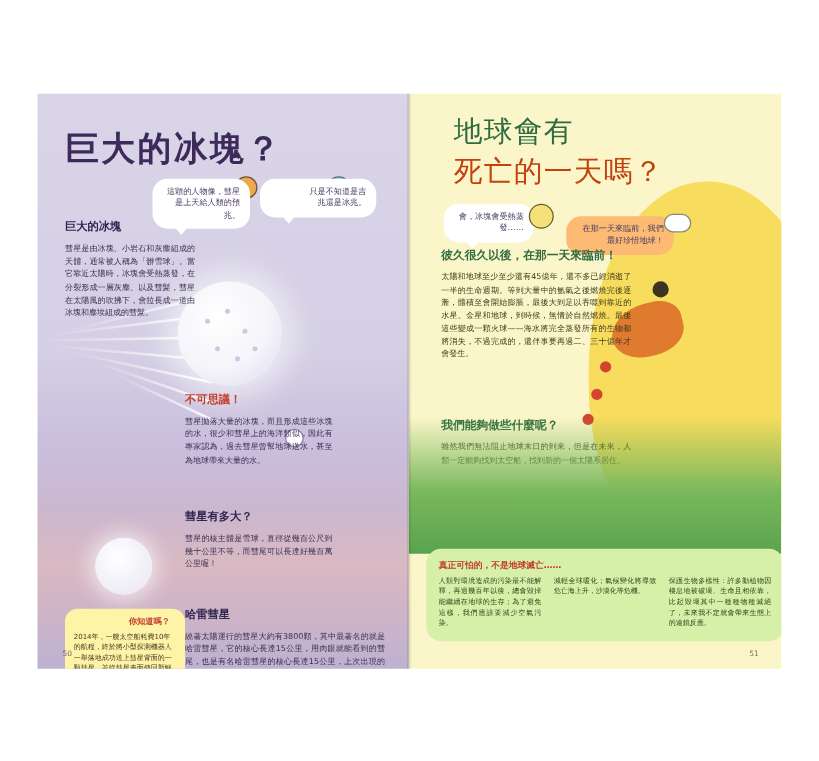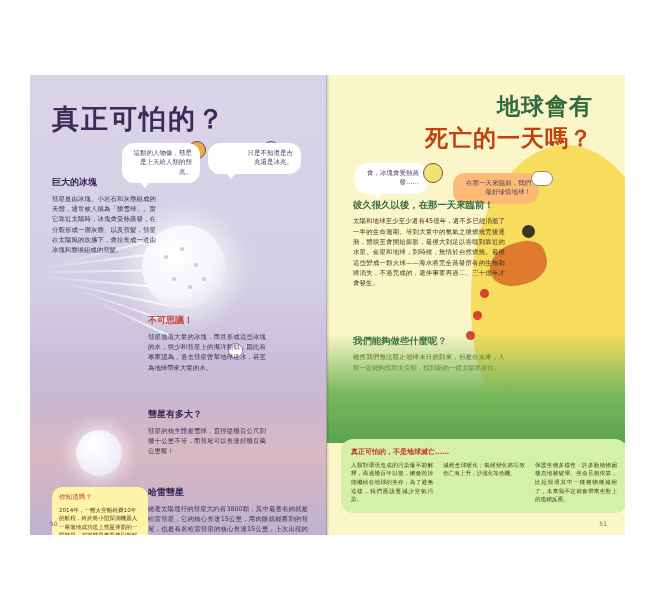--- a/index.html
+++ b/index.html
@@ -153,41 +153,42 @@
     background: #fdf4a7;
     border-radius: 10px;
     padding: 6px 7px;
     font-size: 5.6px;
     line-height: 1.5;
     color: #45381f;
   }
   .didyouknow .dk-title {
     display: block;
     color: #c4402f;
-    font-weight: normal;
+    font-weight: bold;
     font-size: 6.6px;
     margin-bottom: 3px;
+    margin-left: 44px;
   }
   .pagenum {
     position: absolute;
     bottom: 8px;
     font-size: 6px;
     color: #6a5f80;
   }
   .pagenum.left { left: 20px; }
   .pagenum.right { right: 18px; color: #7a7449; }
   
   .title-right {
     position: absolute;
     left: 36px;
     top: 16px;
     width: 230px;
-    text-align: right;
+    text-align: left;
     font-size: 23px;
-    font-weight: bold;
+    font-weight: normal;
     line-height: 1.38;
     letter-spacing: 1px;
   }
   .title-right .l1 { color: #2f6b3f; display: block; }
   .title-right .l2 { color: #c2410c; display: block; }
   .bubble.rb1 { left: 28px; top: 88px; width: 56px; background:#ffffff; }
   .bubble.rb2 { left: 126px; top: 82px; width: 70px; background:#fdba74;margin-top:16px; }
   .clock {
     position: absolute;
     left: 96px; top: 88px;
@@ -288,21 +289,21 @@
     width: 3px; height: 460px;
     background: linear-gradient(to right, rgba(0,0,0,0.18), rgba(0,0,0,0.04));
   }
 </style>
 </head>
 <body>
 
 <div class="spread">
 
   <div class="page-left">
-    <div class="title-left">真正可怕的？</div>
+    <div class="title-left">巨大的冰塊？</div>
 
     <div class="char c-orange"></div>
     <div class="char c-blue"></div>
     <div class="bubble b1">這顆的人物像，彗星是上天給人類的預兆。</div>
     <div class="bubble b2">只是不知道是吉兆還是冰兆。</div>
 
     <div class="comet-tail">
       <div class="tail-line" style="width:118px; right:0; top:10px; transform:rotate(-14deg);"></div>
       <div class="tail-line" style="width:132px; right:0; top:26px; transform:rotate(-7deg);"></div>
       <div class="tail-line" style="width:140px; right:0; top:44px; transform:rotate(-1deg);"></div>

